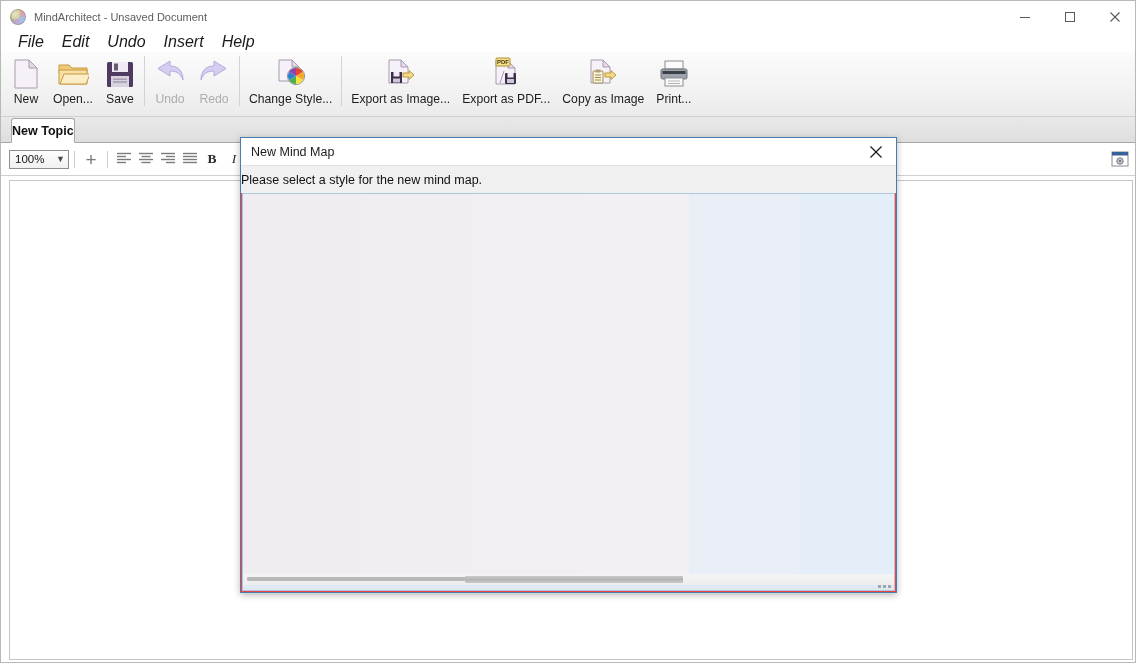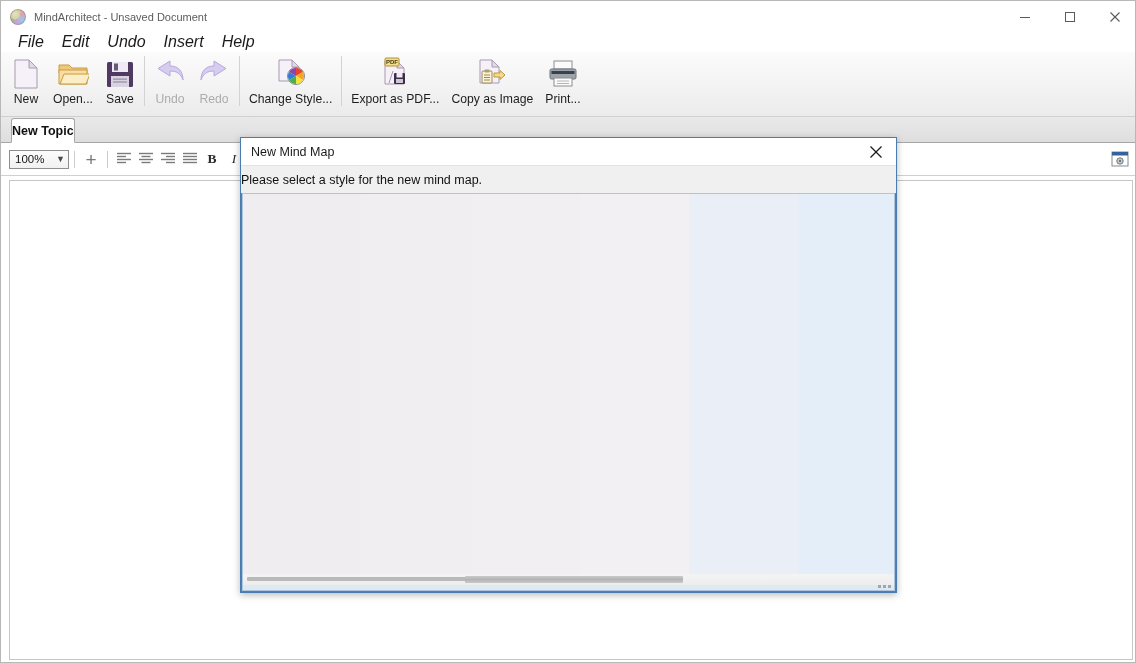--- a/index.html
+++ b/index.html
@@ -437,20 +437,33 @@
             <path d="M0 0 L-6.9 4 A8 8 0 0 1 -6.9 -4 Z" fill="#2f7fd1"></path>
             <path d="M0 0 L-6.9 -4 A8 8 0 0 1 0 -8 Z" fill="#8e44ad"></path>
           </g>
         </svg>
       </div>
       <div class="tb-label">Change Style...</div>
     </div>
 
     <div class="tb-sep"></div>
 
+    <div class="tb-btn">
+      <div class="tb-icon">
+        <svg width="36" height="32" viewBox="0 0 36 32">
+          <path d="M6 2 h12 l7 7 v16 h-19 z" fill="#f6f1f8" stroke="#a89ab0" stroke-width="1"></path>
+          <path d="M18 2 v7 h7 z" fill="#e3dae8" stroke="#a89ab0" stroke-width="1"></path>
+          <rect x="8" y="14" width="11" height="11" fill="#3b2f47"></rect>
+          <rect x="10.5" y="14" width="6" height="4.5" fill="#efeaf3"></rect>
+          <rect x="10" y="20.5" width="7" height="4" fill="#cfc6d8"></rect>
+          <path d="M20 15 h6 v-2.5 l5 4.5 l-5 4.5 v-2.5 h-6 z" fill="#f6d98a" stroke="#bb9a3a" stroke-width="1"></path>
+        </svg>
+      </div>
+      <div class="tb-label">Export as Image...</div>
+    </div>
 
     <div class="tb-btn">
       <div class="tb-icon">
         <svg width="34" height="34" viewBox="0 0 34 34">
           <path d="M7 4 h12 l7 7 v16 h-19 z" fill="#f6f1f8" stroke="#a89ab0" stroke-width="1"></path>
           <path d="M19 4 v7 h7 z" fill="#e3dae8" stroke="#a89ab0" stroke-width="1"></path>
           <rect x="7" y="1" width="14" height="8" rx="1" fill="#f3dd8f" stroke="#b09330" stroke-width="1"></rect>
           <text x="14" y="7.2" font-size="6" font-family="Liberation Sans, sans-serif" font-weight="bold" fill="#4a3c10" text-anchor="middle">PDF</text>
           <path d="M11 26 L15 14" stroke="#a89ab0" stroke-width="1" fill="none"></path>
           <rect x="16" y="16" width="11" height="11" rx="1" fill="#3b2f47"></rect>

